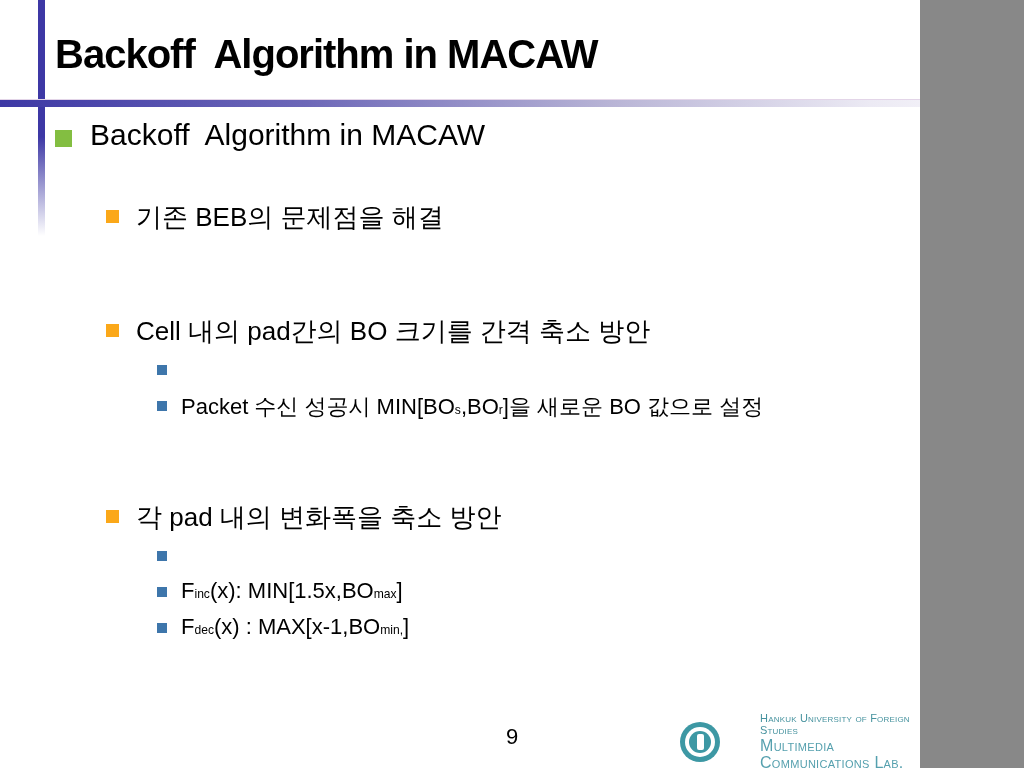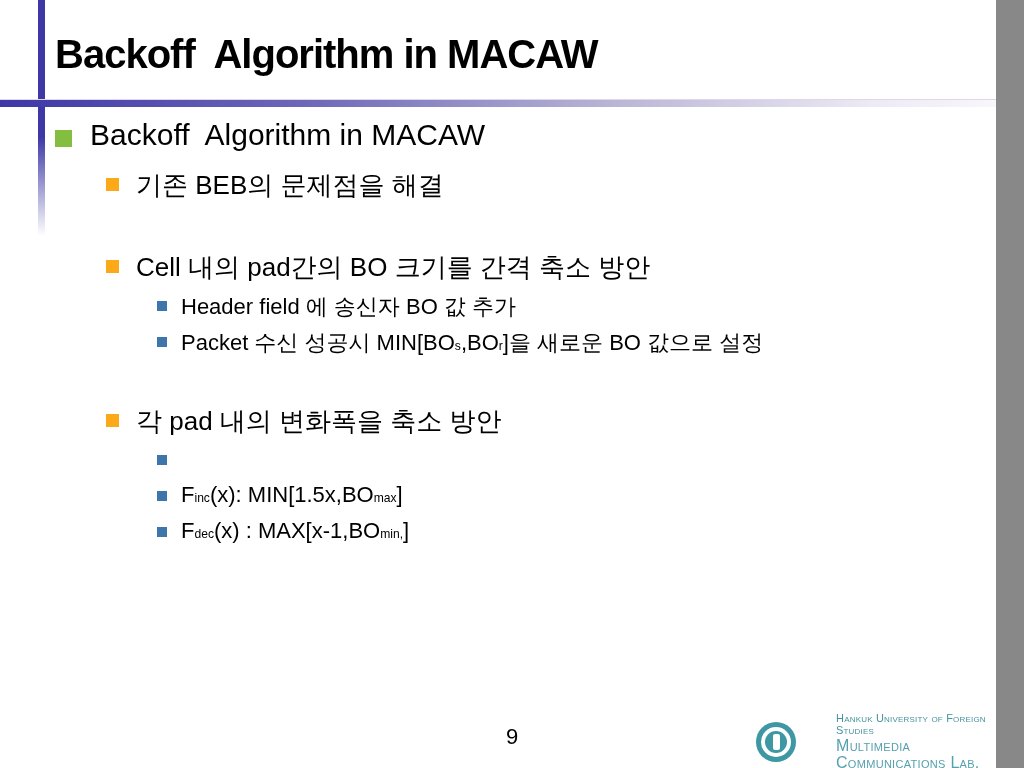--- a/index.html
+++ b/index.html
@@ -10,21 +10,21 @@
     --logo-teal:#3D98A4;
     --logo-text1:#47939F;
     --logo-text2:#55A0AE;
     --ink:#000000;
     --bg:#FFFFFF;
   }
   *{margin:0;padding:0;box-sizing:border-box;}
   html,body{width:1024px;height:768px;overflow:hidden;}
   body{font-family:"Liberation Sans","DejaVu Sans",sans-serif;background:#888;}
   .slide{
-    position:relative;width:996px;height:768px;background:var(--bg);
+    position:relative;width:920px;height:768px;background:var(--bg);
     overflow:hidden;
   }
   
   .v-bar{
     position:absolute;left:38px;top:0;width:7px;height:236px;
     background:linear-gradient(to bottom,var(--accent-bar) 0%,var(--accent-bar) 58%,rgba(61,56,165,0) 100%);
   }
   .h-rule{
     position:absolute;left:0;top:99px;width:1024px;height:8px;
     background:linear-gradient(to right,var(--accent-bar) 0%,#6d68b8 30%,#b9b5d6 60%,#eceaf4 85%,#fbfafd 100%);
@@ -36,21 +36,21 @@
     font-size:40px;font-weight:bold;color:var(--ink);
     letter-spacing:-1px;white-space:pre-wrap;
   }
   
   .content{position:absolute;left:0;top:118px;width:1010px;}
   .line{position:relative;width:100%;white-space:pre-wrap;color:var(--ink);}
   .line .bullet{position:absolute;display:block;}
   .l1{height:50px;font-size:30px;}
   .l1 .bullet{left:55px;top:12px;width:17px;height:17px;background:var(--bullet-l1);}
   .l1 .txt{display:block;padding-left:90px;}
-  .l2{height:42px;font-size:26px;}
+  .l2{height:42px;font-size:26px;margin-top:32px;}
   .l2 .bullet{left:106px;top:10px;width:13px;height:13px;background:var(--bullet-l2);}
   .l2 .txt{display:block;padding-left:136px;}
   .l3{height:36px;font-size:22px;}
   .l3 .bullet{left:157px;top:9px;width:10px;height:10px;background:var(--bullet-l3);}
   .l3 .txt{display:block;padding-left:181px;}
   .gap{height:40px;}
   .subsc{font-size:0.55em;}
   
   .page-num{
     position:absolute;left:0;top:724px;width:1024px;text-align:center;
@@ -77,21 +77,21 @@
   <div class="v-bar"></div>
   <div class="h-rule"></div>
 
   <h1 class="title">Backoff  Algorithm in MACAW</h1>
 
   <div class="content">
       <div class="line l1"><span class="bullet"></span><span class="txt"><span>Backoff  Algorithm in MACAW</span></span></div>
       <div class="line l2"><span class="bullet"></span><span class="txt"><span>기존 BEB의 문제점을 해결</span></span></div>
       <div class="gap"></div>
       <div class="line l2"><span class="bullet"></span><span class="txt"><span>Cell 내의 pad간의 BO 크기를 간격 축소 방안</span></span></div>
-      <div class="line l3"><span class="bullet"></span><span class="txt"><span>Header field 에 송신자 BO 값 추가</span></span></div>
+      <div class="line l3"><span class="bullet"></span></div>
       <div class="line l3"><span class="bullet"></span><span class="txt"><span>Packet 수신 성공시 MIN[BO</span><span class="subsc">s</span><span>,BO</span><span class="subsc">r</span><span>]을 새로운 BO 값으로 설정</span></span></div>
       <div class="gap"></div>
       <div class="line l2"><span class="bullet"></span><span class="txt"><span>각 pad 내의 변화폭을 축소 방안</span></span></div>
       <div class="line l3"><span class="bullet"></span></div>
       <div class="line l3"><span class="bullet"></span><span class="txt"><span>F</span><span class="subsc">inc</span><span>(x): MIN[1.5x,BO</span><span class="subsc">max</span><span>]</span></span></div>
       <div class="line l3"><span class="bullet"></span><span class="txt"><span>F</span><span class="subsc">dec</span><span>(x) : MAX[x-1,BO</span><span class="subsc">min,</span><span>]</span></span></div>
     </div>
 
   <div class="page-num">9</div>
 

